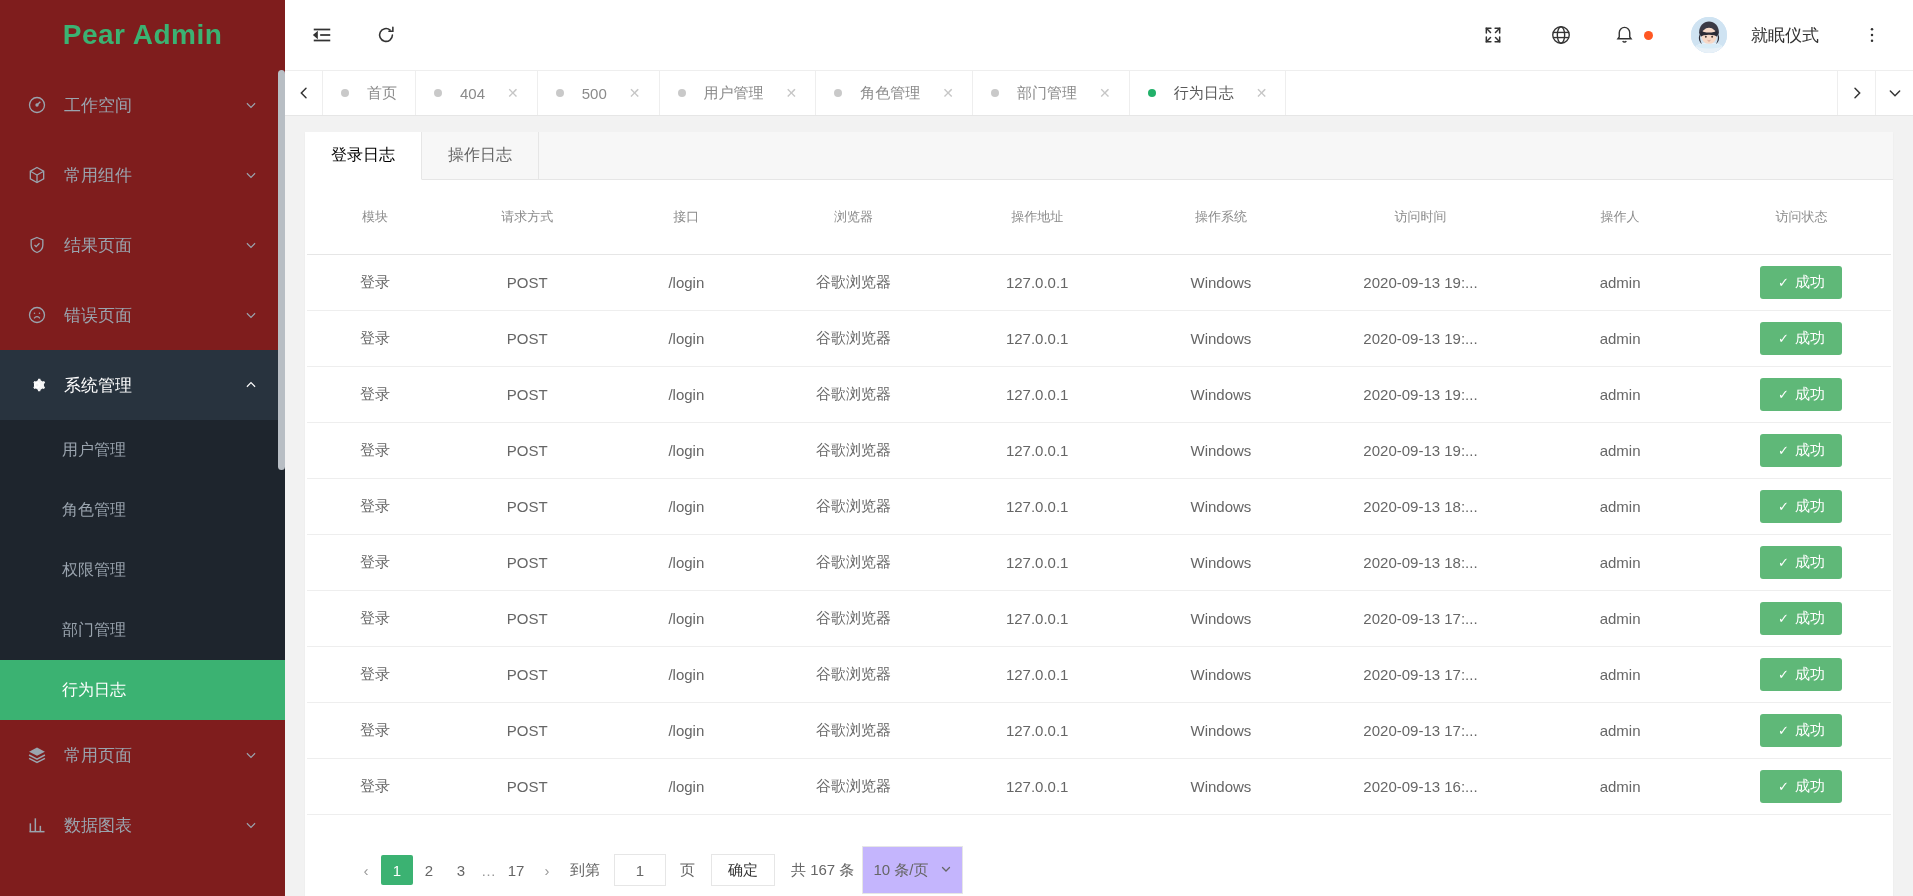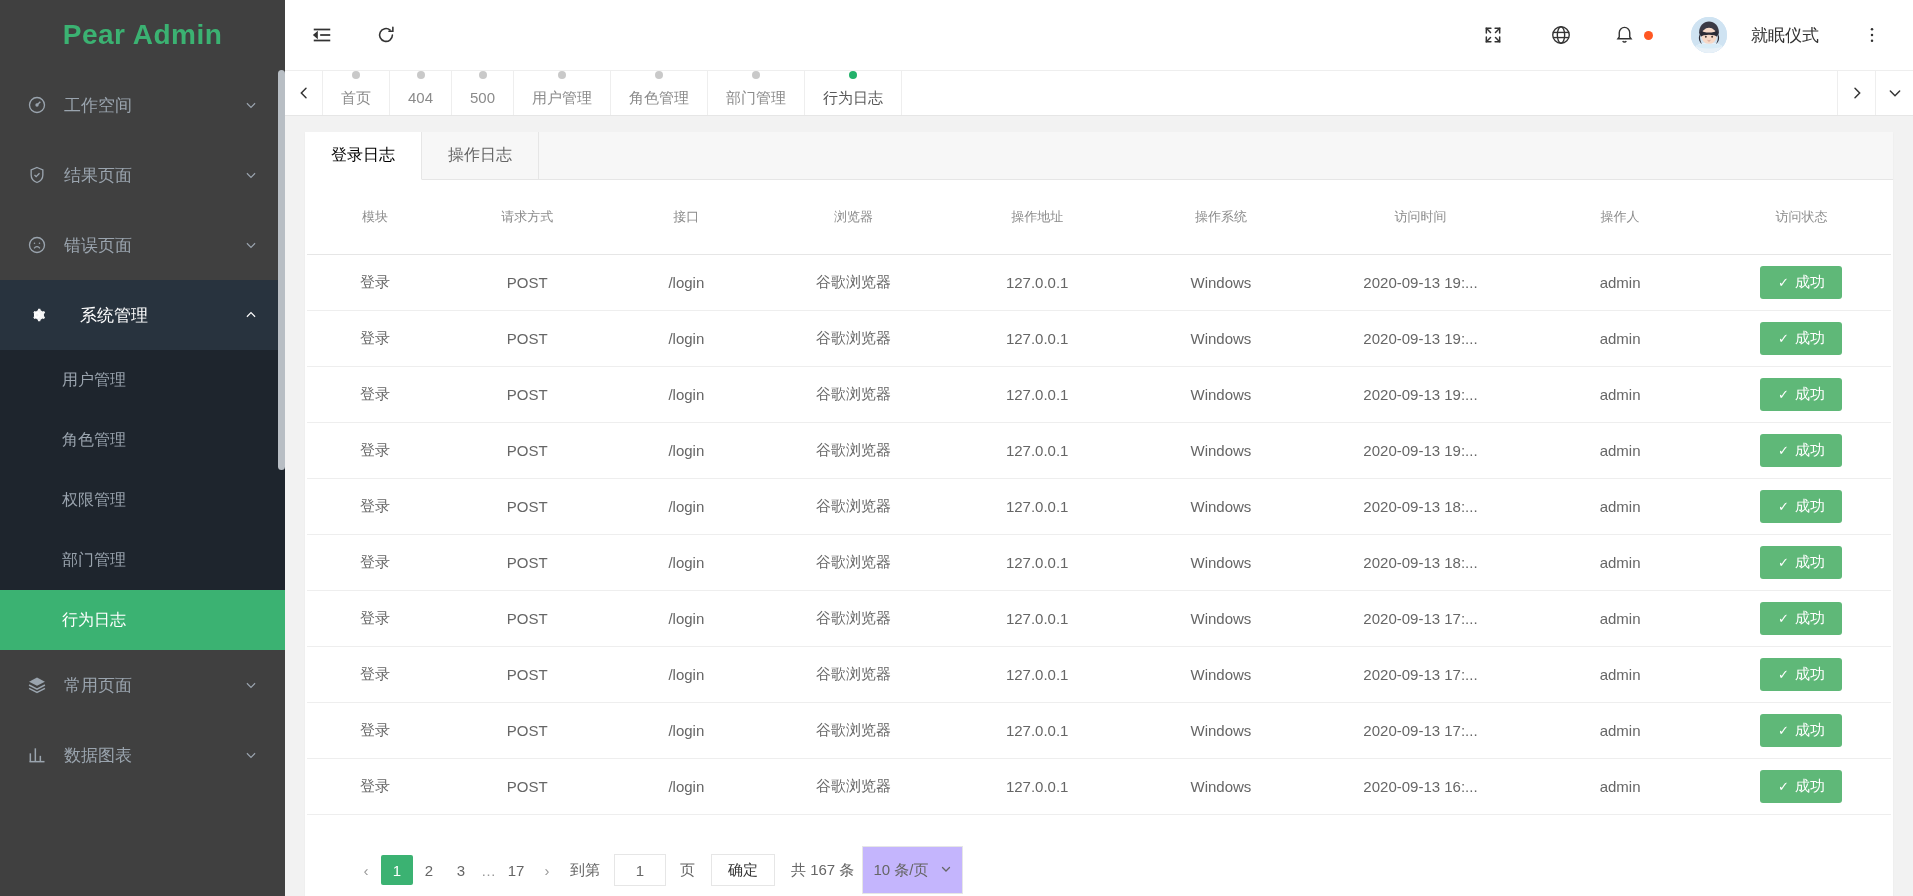--- a/index.html
+++ b/index.html
@@ -7,37 +7,37 @@
     width: 1913px; height: 896px;
     overflow: hidden;
     font-family: "Liberation Sans", "DejaVu Sans", sans-serif;
     background: #f2f2f2;
   }
   .app { display: flex; width: 1913px; height: 896px; }
 
   
   .sidebar {
     width: 285px; min-width: 285px; height: 896px;
-    background: #404040;
+    background: #7f1d1d;
     display: flex; flex-direction: column;
     overflow: hidden; position: relative;
   }
   .brand {
     height: 70px; min-height: 70px;
     display: flex; align-items: center; justify-content: center;
     color: #3bb272; font-size: 28px; font-weight: bold;
     letter-spacing: .5px;
   }
   .menu { flex: 1; overflow: hidden; }
   .menu-group-title {
     height: 70px; display: flex; align-items: center;
     padding: 0 26px; cursor: pointer; position: relative;
     color: #9aa4ae;
   }
-  .menu-group-title.open { background: #28333e; color: #ffffff; gap: 16px; }
+  .menu-group-title.open { background: #28333e; color: #ffffff; }
   .mg-icon {
     width: 22px; height: 22px; min-width: 22px;
     display: flex; align-items: center; justify-content: center;
     margin-right: 16px;
   }
   .mg-icon svg { width: 20px; height: 20px; display: block; }
   .mg-label { font-size: 17px; flex: 1; }
   .mg-arrow {
     width: 16px; height: 16px; display: flex;
     align-items: center; justify-content: center;
@@ -100,25 +100,24 @@
     border-bottom: 1px solid #e6e6e6;
   }
   .tabnav {
     width: 38px; display: flex; align-items: center; justify-content: center;
     cursor: pointer; color: #333; flex-shrink: 0;
   }
   .tabnav.bordered-r { border-right: 1px solid #eeeeee; }
   .tabnav.bordered-l { border-left: 1px solid #eeeeee; }
   .tabs { flex: 1; display: flex; align-items: stretch; overflow: hidden; }
   .tab {
-    display: flex; align-items: center; gap: 10px;
+    display: flex; align-items: center; gap: 18px;
     padding: 0 18px; font-size: 15px; color: #8b8b8b;
     border-right: 1px solid #eeeeee; cursor: pointer;
     white-space: nowrap;
-    flex-direction: column;
   }
   .tab .dot {
     width: 8px; height: 8px; border-radius: 50%;
     background: #c9c9c9; flex-shrink: 0;
   }
   .tab.active .dot { background: #22b16a; }
   .tab.active .tab-label { color: #5a5a5a; }
   .tab-close {
     font-size: 14px; color: #c6c6c6; margin-left: 4px;
     line-height: 1; cursor: pointer;
@@ -239,20 +238,36 @@
           </svg>
         </span>
         <span class="mg-label">工作空间</span>
         <span class="mg-arrow">
           <svg viewBox="0 0 24 24" fill="none" stroke="#9aa4ae" stroke-width="2">
               <path d="M5 9l7 7 7-7"></path>
             </svg>
         </span>
       </div>
 
+      <div class="menu-group-title">
+        <span class="mg-icon">
+          <svg viewBox="0 0 24 24" fill="none" stroke="#9aa4ae" stroke-width="1.6">
+            <path d="M12 3l8 4.5v9L12 21l-8-4.5v-9L12 3z"></path>
+              <path d="M12 12v9"></path>
+              <path d="M12 12l8-4.5"></path>
+              <path d="M12 12L4 7.5"></path>
+          </svg>
+        </span>
+        <span class="mg-label">常用组件</span>
+        <span class="mg-arrow">
+          <svg viewBox="0 0 24 24" fill="none" stroke="#9aa4ae" stroke-width="2">
+              <path d="M5 9l7 7 7-7"></path>
+            </svg>
+        </span>
+      </div>
 
       <div class="menu-group-title">
         <span class="mg-icon">
           <svg viewBox="0 0 24 24" fill="none" stroke="#9aa4ae" stroke-width="1.6">
             <path d="M12 3l7 3v6c0 4.5-3 7.5-7 9-4-1.5-7-4.5-7-9V6l7-3z"></path>
               <path d="M9 12l2 2 4-4"></path>
           </svg>
         </span>
         <span class="mg-label">结果页面</span>
         <span class="mg-arrow">

